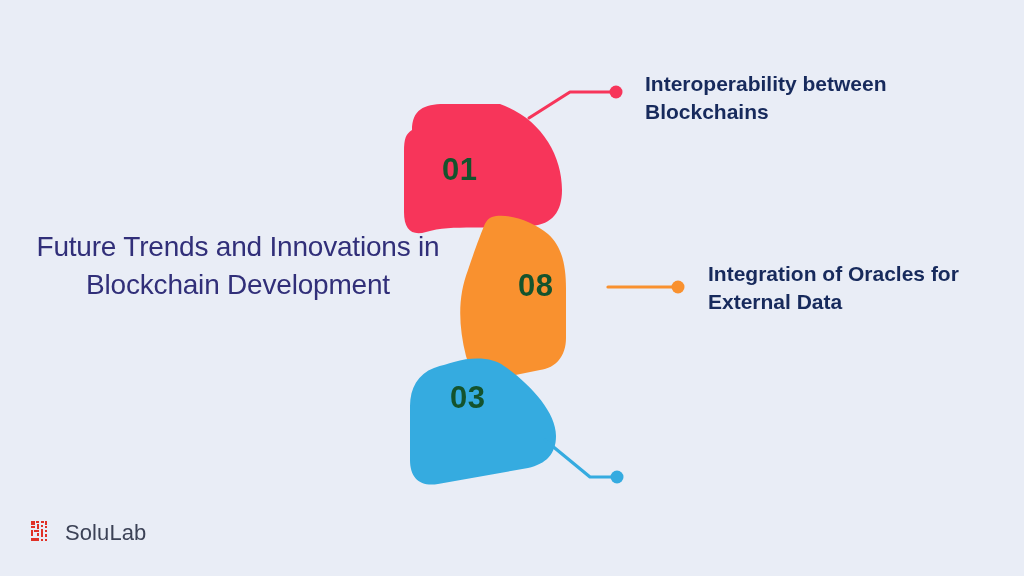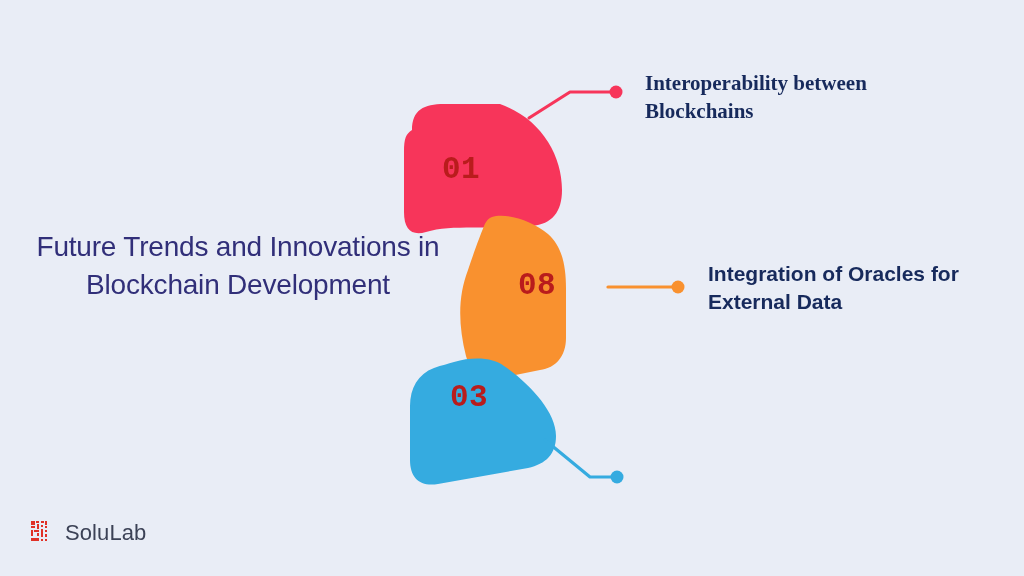--- a/index.html
+++ b/index.html
@@ -41,26 +41,25 @@
     top: 90px;
     width: 200px;
     height: 410px;
   }
   .shapes svg {
     display: block;
     overflow: visible;
   }
   .step-num {
     position: absolute;
-    color: #b91c1c;
+    color: #14532d;
     font-size: 31px;
     font-weight: bold;
     letter-spacing: 0.5px;
     pointer-events: none;
-    font-family: Liberation Mono, monospace;
   }
   .num-01 { left: 52px; top: 62px; }
   .num-02 { left: 128px; top: 178px; }
   .num-03 { left: 60px; top: 290px; }
 
   
   .connectors {
     position: absolute;
     left: 0;
     top: 0;
@@ -70,21 +69,21 @@
   }
 
   
   .label {
     position: absolute;
     color: #172a5c;
     font-size: 21px;
     font-weight: bold;
     line-height: 1.32;
   }
-  .label-1 { left: 645px; top: 70px;  width: 330px; font-family: Liberation Serif, serif; }
+  .label-1 { left: 645px; top: 70px;  width: 330px; }
   .label-2 { left: 708px; top: 260px; width: 300px; }
   .label-3 { left: 645px; top: 450px; width: 340px; }
 
   
   .logo {
     position: absolute;
     left: 30px;
     top: 520px;
     display: flex;
     align-items: center;

